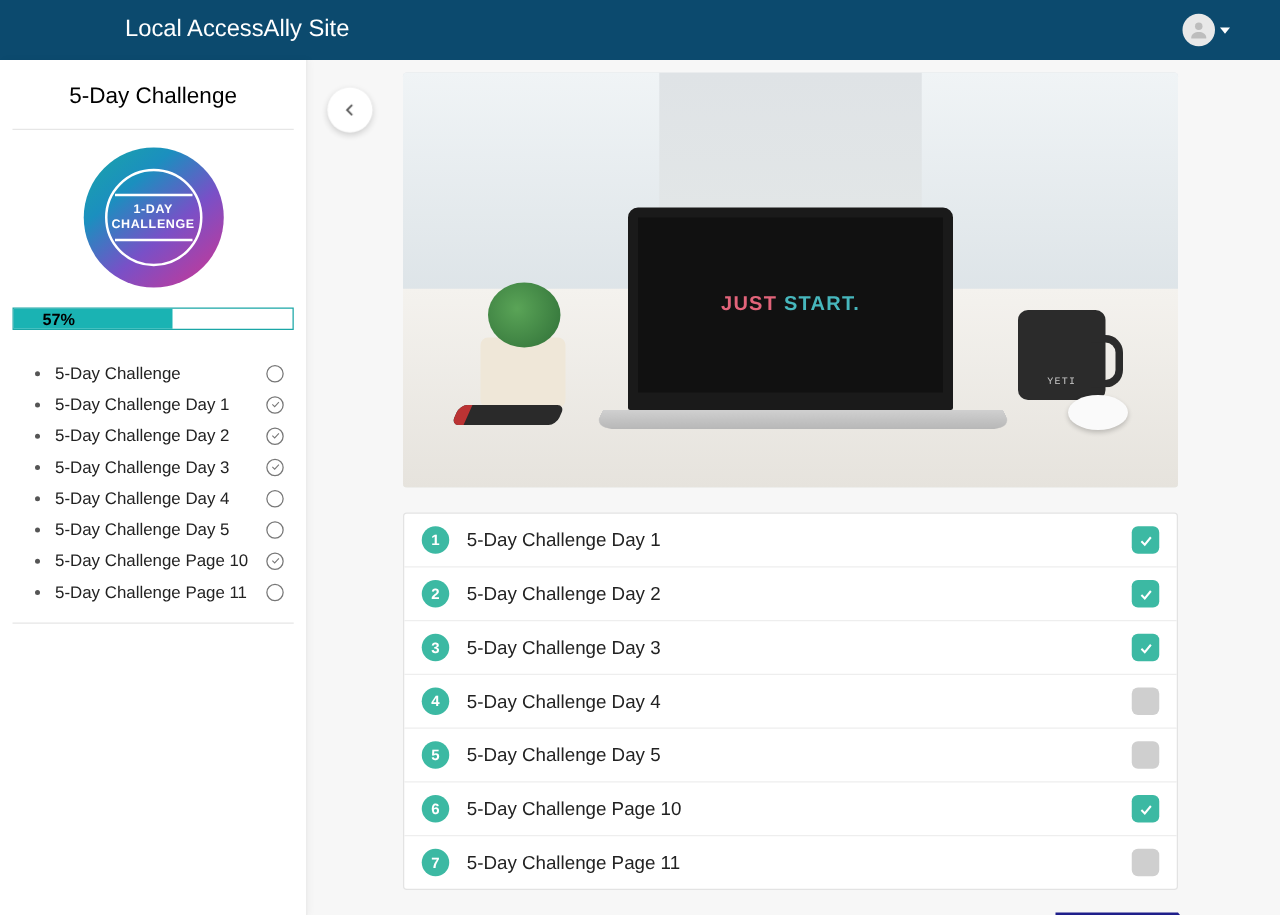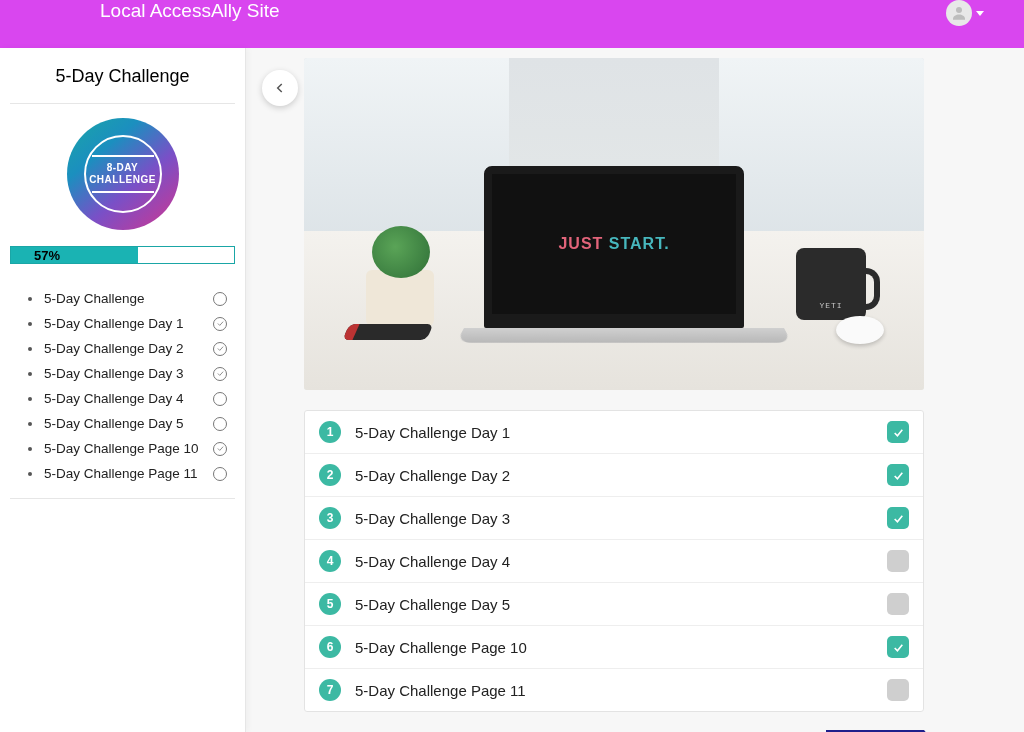--- a/index.html
+++ b/index.html
@@ -4,24 +4,24 @@
 <style>
   * { box-sizing: border-box; margin: 0; padding: 0; }
   body {
     font-family: -apple-system, BlinkMacSystemFont, "Segoe UI", Arial, sans-serif;
     background: #f7f7f7;
     width: 1024px;
     height: 732px;
     overflow: hidden;
   }
   .topbar {
-    background: #d946ef;
+    background: #0c4a6e;
     height: 48px;
     display: flex;
-    align-items: flex-start;
+    align-items: center;
     justify-content: space-between;
     padding: 0 40px 0 100px;
     color: #fff;
   }
   .topbar .site-title { font-size: 19px; font-weight: 500; }
   .user-menu { display: flex; align-items: center; gap: 4px; cursor: pointer; }
   .avatar-circle {
     width: 26px; height: 26px; border-radius: 50%; background: #e8e8e8;
     display: flex; align-items: center; justify-content: center;
   }
@@ -95,21 +95,21 @@
   
   .collapse-btn {
     position:absolute; top: 70px; left: 262px; width:36px; height:36px; border-radius:50%;
     background:#fff; box-shadow: 0 2px 6px rgba(0,0,0,0.18);
     display:flex; align-items:center; justify-content:center; cursor:pointer; z-index:5;
   }
   .collapse-btn svg { width:14px; height:14px; stroke:#555; fill:none; stroke-width:2.5;}
 
   
   .main {
-    flex:1; padding: 10px 40px 20px 58px; overflow:auto; position:relative;
+    flex:1; padding: 10px 40px 20px 76px; overflow:auto; position:relative;
   }
 
   
   .hero {
     width: 620px; height: 332px; border-radius: 3px; overflow:hidden; margin-bottom: 20px;
     position:relative;
     background: linear-gradient(#dfe3e6, #e8ece9);
     display:flex; align-items:center; justify-content:center;
   }
   
@@ -199,21 +199,21 @@
   </div>
 </div>
 
 <div class="layout">
   <aside class="sidebar">
     <div class="sidebar-title">5-Day Challenge</div>
 
     <div class="badge-wrap">
       <div class="badge">
           <div class="badge-inner">
-        <span class="badge-line1">8-DAY</span>
+        <span class="badge-line1">1-DAY</span>
         <span class="badge-line2">CHALLENGE</span>
       </div>
         </div>
     </div>
 
     <div class="progress-wrap">
       <div class="progress-bar">
         <div class="progress-fill" style="width: 57%;"></div>
         <div class="progress-label">57%</div>
       </div>

